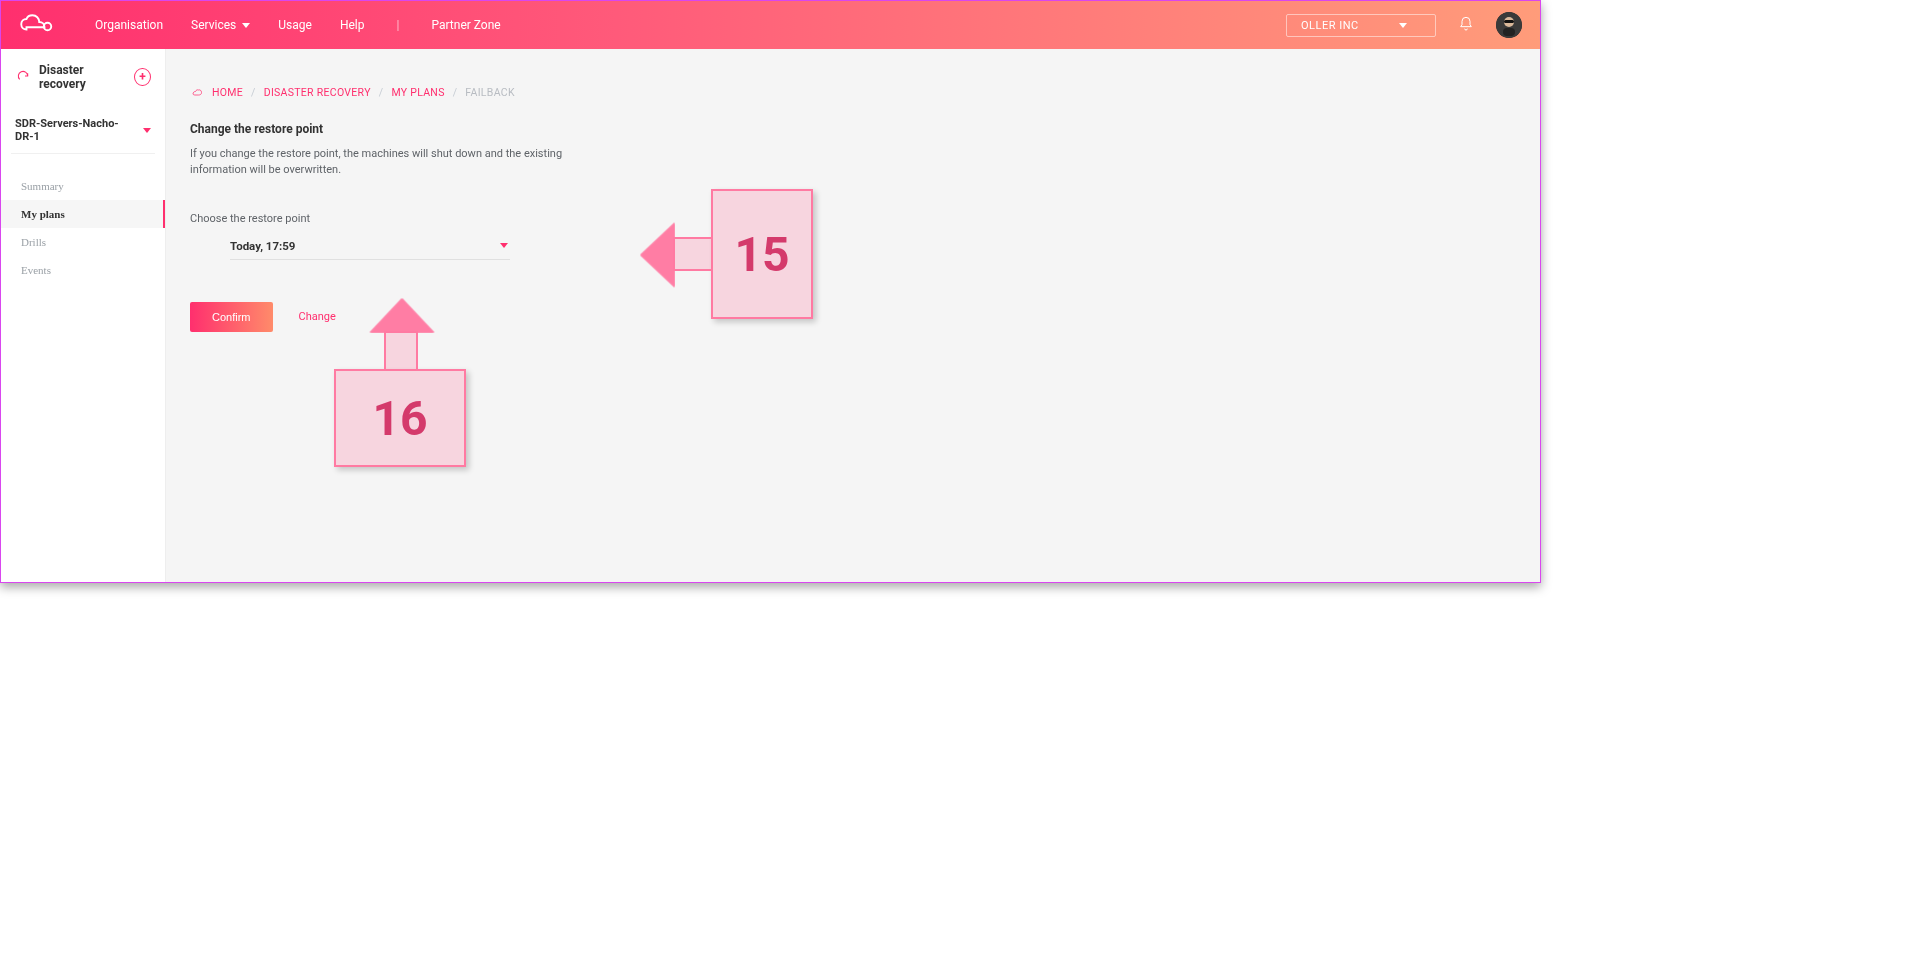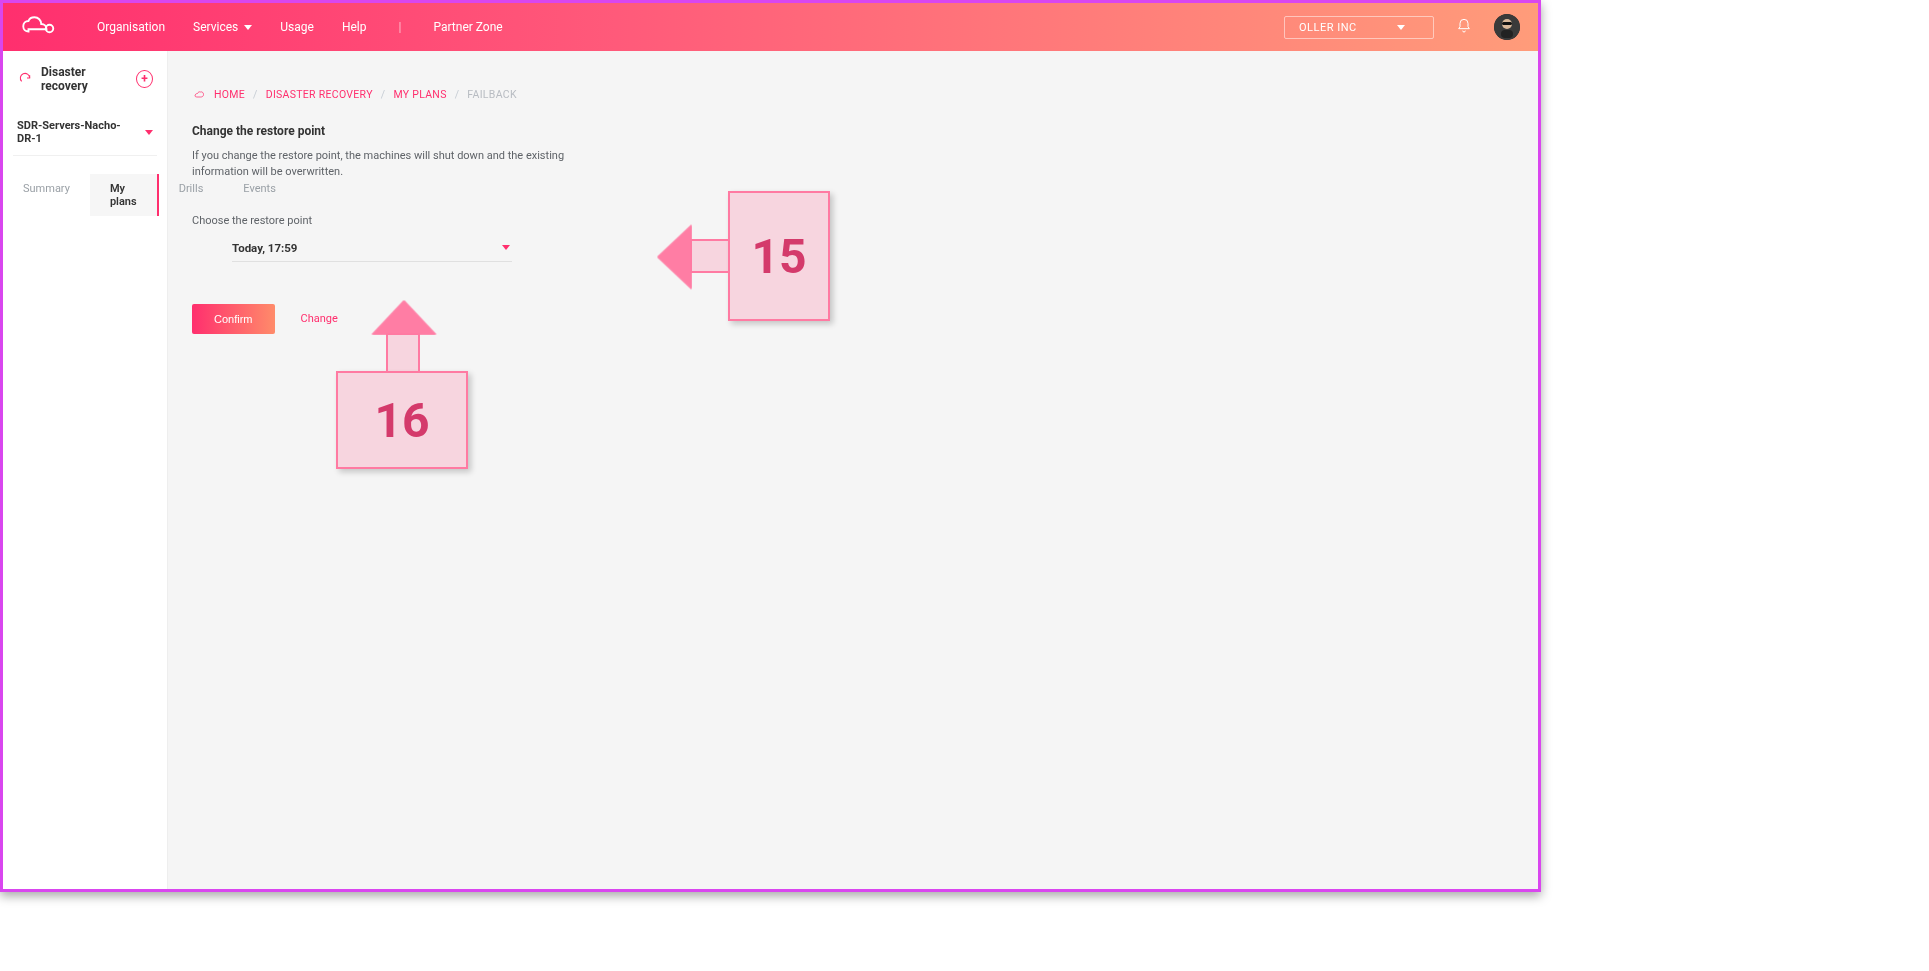--- a/index.html
+++ b/index.html
@@ -5,25 +5,25 @@
   * { margin: 0; padding: 0; box-sizing: border-box; }
   body {
     font-family: -apple-system, BlinkMacSystemFont, "Segoe UI", Roboto, Helvetica, Arial, sans-serif;
     background: #fff;
     width: 1929px;
     height: 971px;
     position: relative;
   }
   .frame {
     width: 1541px;
-    height: 892px;
+    height: 583px;
     position: absolute;
     top: 0;
     left: 0;
-    border: 3px solid #d946ef;
+    border: 1px solid #d946ef;
     background: #fca5a5;
     box-shadow: 0 4px 10px rgba(0,0,0,0.35);
   }
   .topbar {
     height: 48px;
     background: linear-gradient(90deg, #ff2f6e 0%, #ff5a7a 40%, #ff9c7a 100%);
     display: flex;
     align-items: center;
     padding: 0 18px;
     color: #fff;
@@ -53,21 +53,21 @@
   .body-area { display:flex; height: calc(100% - 48px); background:#f5f5f5; }
 
   .sidebar { width:165px; background:#fff; border-right:1px solid #eee; display:flex; flex-direction:column; }
   .sidebar-header { display:flex; align-items:center; gap:8px; padding:14px 14px 10px 14px; font-size:12px; font-weight:700; color:#333; }
   .sidebar-header .dr-icon svg { width:16px;height:16px; stroke:#ff2f6e; fill:none; }
   .add-circle { margin-left:auto; width:18px;height:18px;border:1px solid #ff2f6e;border-radius:50%;color:#ff2f6e;display:flex;align-items:center;justify-content:center;font-size:12px;line-height:1;cursor:pointer; }
 
   .server-select { margin:6px 10px 0 10px; padding:10px 4px; font-size:11px;font-weight:700;color:#333; border-bottom:1px solid #f0f0f0; display:flex; align-items:center; gap:8px; cursor:pointer; }
   .server-select .caret-down { border-top-color:#ff2f6e; }
 
-  .side-nav { margin-top:18px; display:flex; flex-direction:row; }
+  .side-nav { margin-top:18px; display:flex; flex-direction:column;font-family:Liberation Serif, serif; }
   .side-nav-item { font-size:11px; color:#9aa0a6; padding:8px 20px; cursor:pointer; }
   .side-nav-item.active { background:#f6f6f6; color:#333; font-weight:600; border-right:2px solid #ff2f6e; }
 
   .content { flex:1; padding: 36px 24px; position:relative; }
   .breadcrumb { font-size:10.5px; color:#9aa0a6; display:flex; align-items:center; gap:8px; letter-spacing:.3px; }
   .breadcrumb .crumb { color:#ff2f6e; cursor:pointer; }
   .breadcrumb .crumb.muted { color:#b8bcc2; cursor:default; }
   .breadcrumb .home-ic svg{ width:14px;height:12px; }
   .breadcrumb .sep { color:#c7cdd4; }
 
@@ -98,21 +98,21 @@
   .callout {
     position:absolute; z-index:5;
     background: rgba(255,120,160,0.25);
     border:2px solid #ff7aa2;
     color:#d43a6b;
     font-size:48px; font-weight:700;
     display:flex; align-items:center; justify-content:center;
     box-shadow: 3px 3px 6px rgba(0,0,0,0.2);
   }
   
-  #callout-15 { top:140px; left:545px; width:102px; height:130px;margin-left:15px; }
+  #callout-15 { top:140px; left:545px; width:102px; height:130px; }
   #callout-15 .stem { position:absolute; left:-40px; top:46px; width:40px; height:34px; background:rgba(255,120,160,0.25); border:2px solid #ff7aa2; border-right:none; }
   #callout-15 .head {
     position:absolute; left:-72px; top:32px;
     width:0;height:0;
     border-top:32px solid transparent;
     border-bottom:32px solid transparent;
     border-right:34px solid rgba(255,120,160,0.35);
     filter: drop-shadow(-1px 0 0 #ff7aa2) drop-shadow(0 -1px 0 #ff7aa2) drop-shadow(0 1px 0 #ff7aa2);
   }
   

